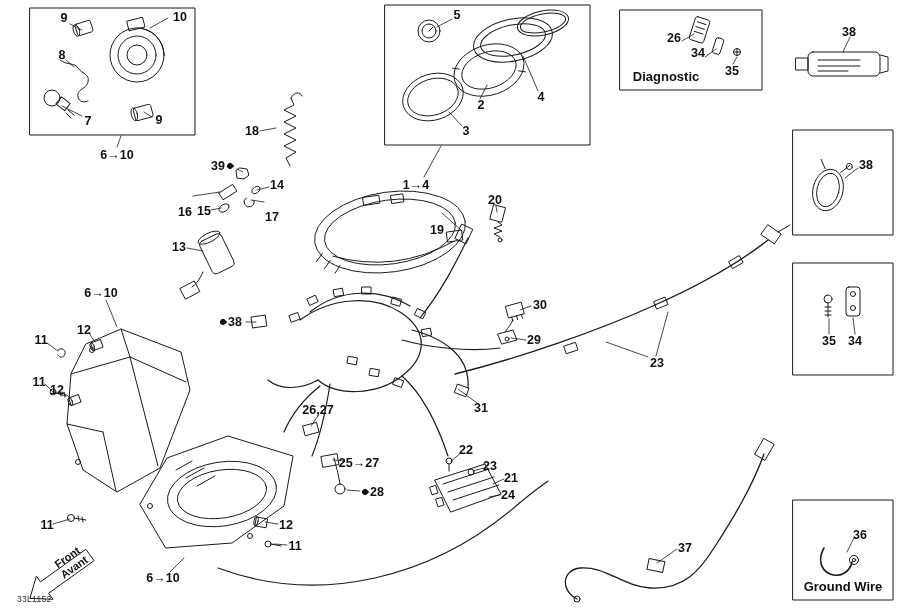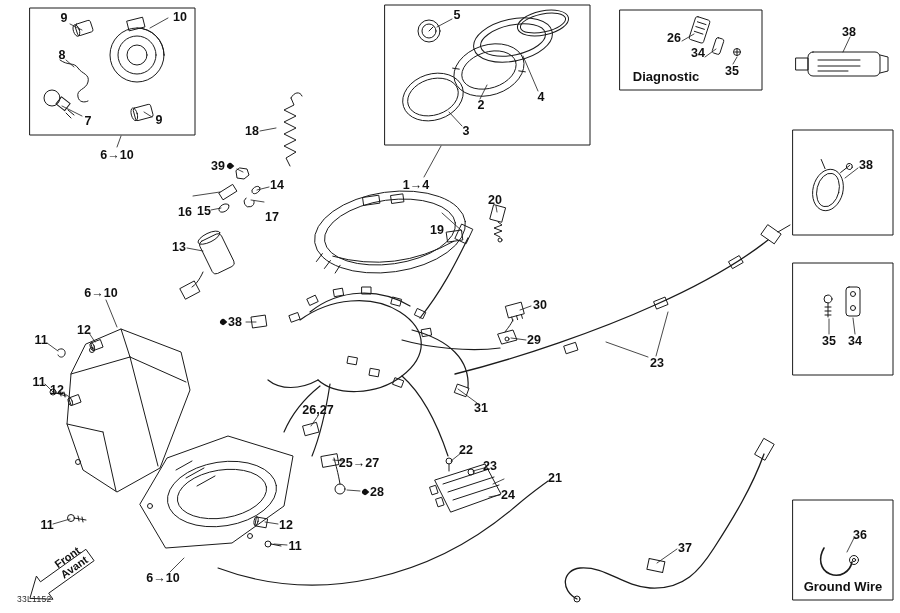--- a/index.html
+++ b/index.html
@@ -447,21 +447,21 @@
       <span class="callout" style="left: 373px; top: 492px;">
         <span class="droplet"></span>
         <span>28</span>
       </span>
       <span class="callout" style="left: 466px; top: 450px;">
         <span>22</span>
       </span>
       <span class="callout" style="left: 490px; top: 466px;">
         <span>23</span>
       </span>
-      <span class="callout" style="left: 511px; top: 478px; margin-left: 44px;">
+      <span class="callout" style="left: 511px; top: 478px;">
         <span>21</span>
       </span>
       <span class="callout" style="left: 508px; top: 495px;">
         <span>24</span>
       </span>
       <span class="callout" style="left: 685px; top: 548px; align-items: flex-end;">
         <span>37</span>
       </span>
       <span class="callout" style="left: 860px; top: 535px;">
         <span>36</span>

